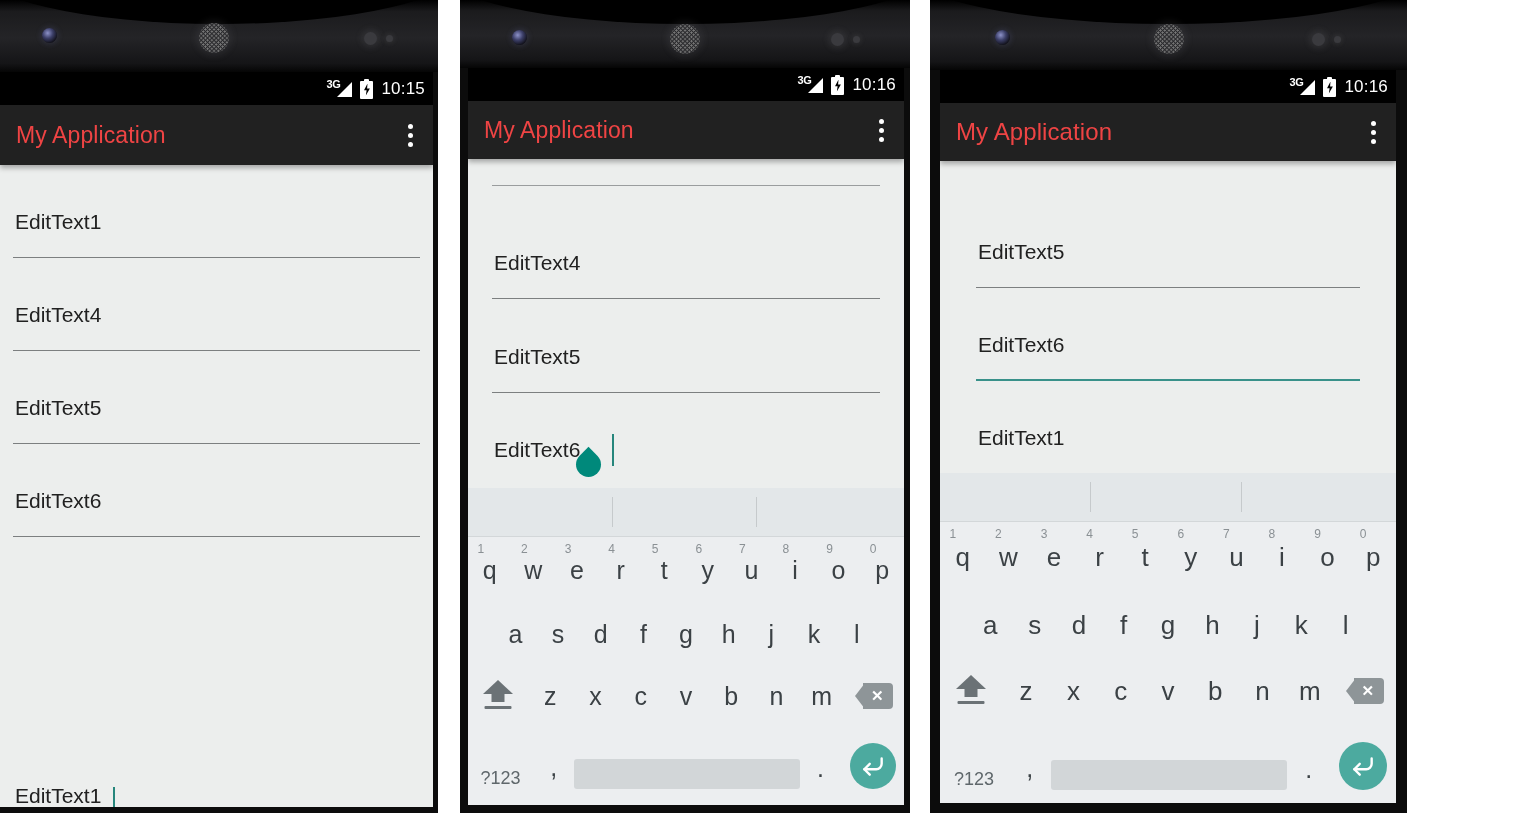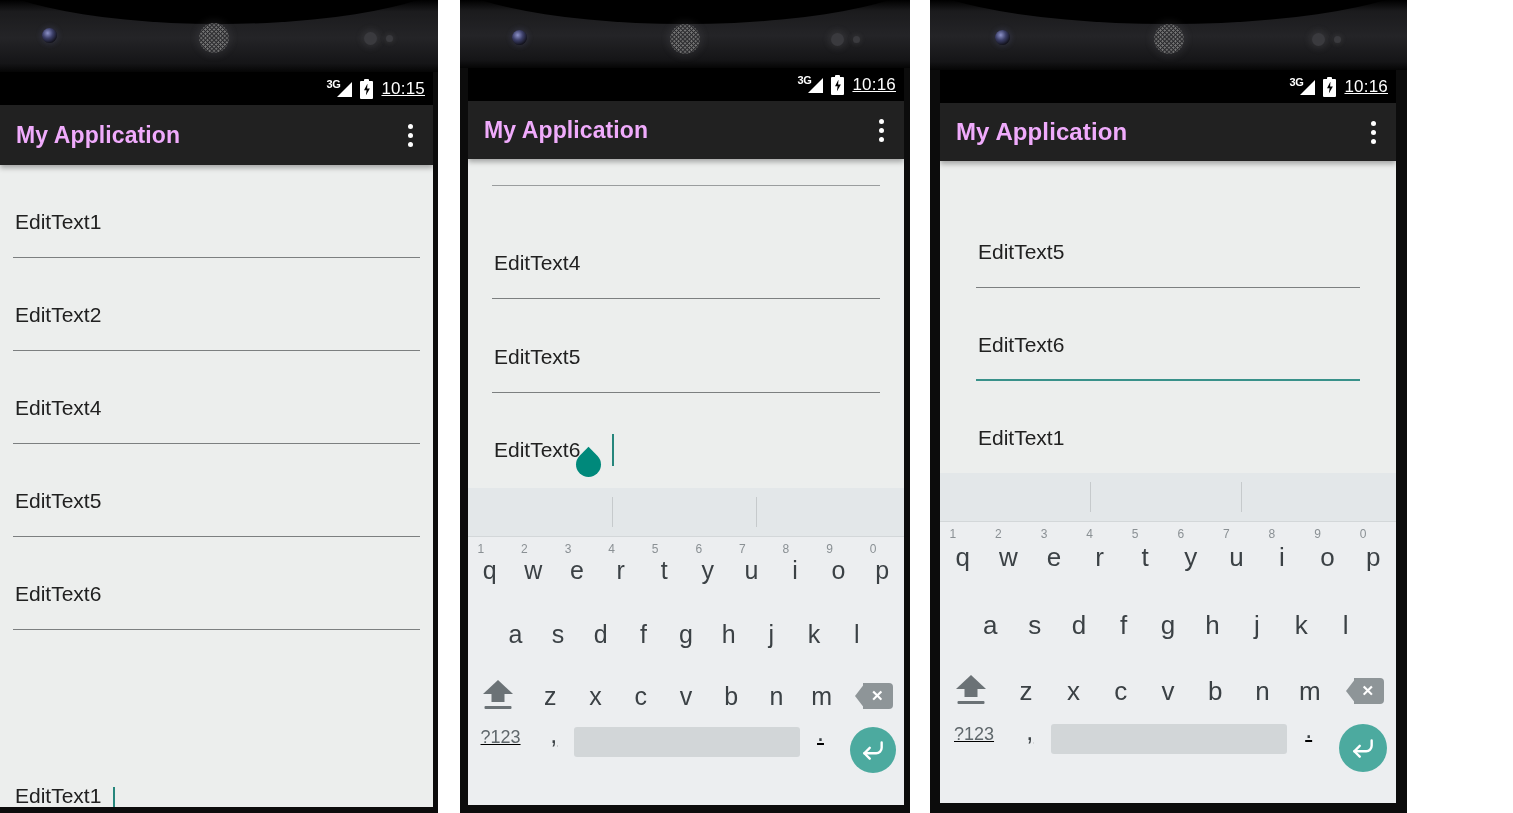--- a/index.html
+++ b/index.html
@@ -79,34 +79,34 @@
   }
   .batt .cap {
     position: absolute; left: 4px; top: 0; width: 5px; height: 3px;
     background: #fff; border-radius: 1px 1px 0 0;
   }
   .batt .bolt {
     position: absolute; left: 3px; top: 5px; width: 7px; height: 12px;
     background: #000;
     clip-path: polygon(58% 0%, 8% 56%, 45% 56%, 34% 100%, 92% 42%, 52% 42%);
   }
-  .clock { color: #fff; font-size: 17px; font-weight: 400; letter-spacing: .2px; text-decoration: underline; }
+  .clock { color: #fff; font-size: 17px; font-weight: 400; letter-spacing: .2px; }
 
   
   .actionbar {
     position: relative; width: 100%; background: #212121;
     display: flex; align-items: center; justify-content: space-between;
     padding: 0 16px;
     box-shadow: 0 3px 5px rgba(0,0,0,.30);
     z-index: 3;
   }
   .p1 .actionbar { height: 60px; }
   .p2 .actionbar { height: 58px; }
   .p3 .actionbar { height: 58px; }
-  .app-title { color: #f0abfc; font-size: 23px; font-weight: 700; letter-spacing: .1px; }
+  .app-title { color: #ef4444; font-size: 23px; font-weight: 400; letter-spacing: .1px; }
   .p3 .app-title { font-size: 24px; }
   .overflow { display: flex; flex-direction: column; gap: 4px; padding: 6px 4px; cursor: pointer; }
   .overflow i { display: block; width: 5px; height: 5px; border-radius: 50%; background: #fff; }
 
   
   .formarea { position: relative; background: #eceeed; overflow: hidden; }
   .p1 .formarea { height: 642px; padding: 0 13px; }
   .p2 .formarea { height: 329px; padding: 0 24px; }
   .p3 .formarea { height: 312px; padding: 0 36px; }
 
@@ -217,21 +217,21 @@
     border-top: 13px solid transparent;
     border-bottom: 13px solid transparent;
     border-right: 10px solid #8e9598;
   }
   .del-ico .x {
     position: absolute; right: 9px; top: 6px; width: 14px; height: 14px;
     color: #fff; font-size: 15px; line-height: 14px; text-align: center; font-weight: 700;
   }
 
   
-  .krow.r4 { align-items: flex-start; text-decoration: underline; }
+  .krow.r4 { align-items: flex-end; }
   .k-sym { flex: 1.5; display: flex; align-items: center; justify-content: center; cursor: pointer; }
   .k-sym span { font-size: 18px; color: #5f676b; }
   .k-comma { flex: .95; display: flex; align-items: flex-end; justify-content: center; padding-bottom: 14px; cursor: pointer; }
   .k-comma span { font-size: 25px; color: #3b4145; line-height: .6; }
   .k-space { flex: 5.2; display: flex; align-items: center; justify-content: center; cursor: pointer; }
   .k-space .bar { width: 100%; height: 30px; background: #d2d6d8; border-radius: 3px; }
   .k-dot { flex: .95; display: flex; align-items: flex-end; justify-content: center; padding-bottom: 16px; cursor: pointer; }
   .k-dot span { font-size: 25px; color: #3b4145; line-height: .4; }
   .k-enter { flex: 1.45; display: flex; align-items: center; justify-content: center; cursor: pointer; }
   .enter-circle {
@@ -277,24 +277,20 @@
             <i></i>
           </div>
       </div>
 
       <div class="formarea">
         <div class="edit-row">
           <div class="edit-label">EditText1</div>
           <div class="edit-underline"></div>
         </div>
         <div class="edit-row">
-          <div class="edit-label">EditText2</div>
-          <div class="edit-underline"></div>
-        </div>
-        <div class="edit-row">
           <div class="edit-label">EditText4</div>
           <div class="edit-underline"></div>
         </div>
         <div class="edit-row">
           <div class="edit-label">EditText5</div>
           <div class="edit-underline"></div>
         </div>
         <div class="edit-row">
           <div class="edit-label">EditText6</div>
           <div class="edit-underline"></div>

